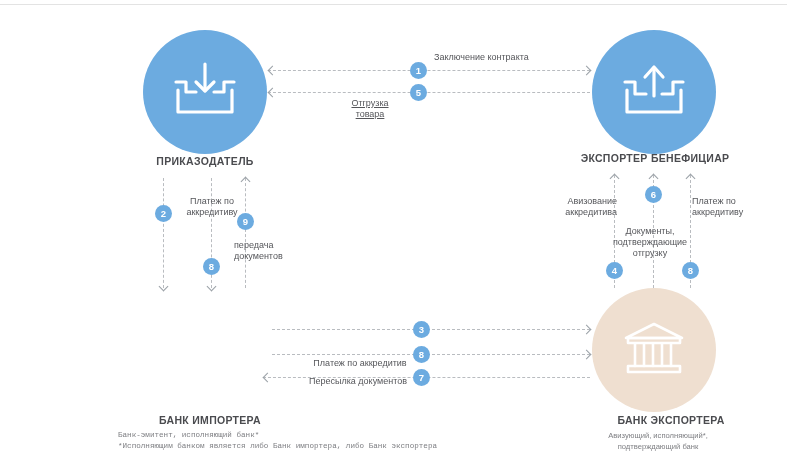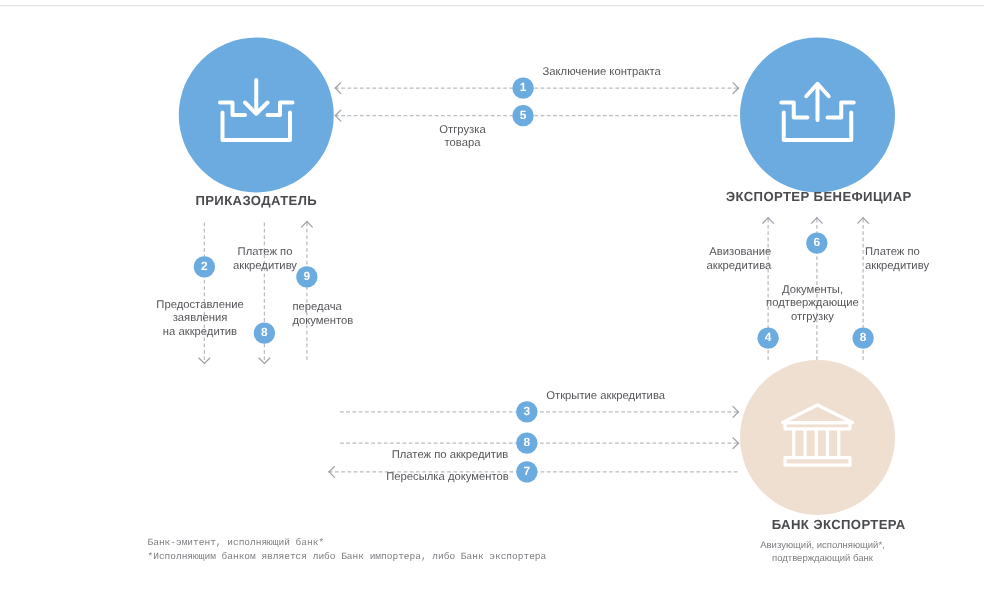--- a/index.html
+++ b/index.html
@@ -108,74 +108,69 @@
         <path d="M15 25 V47 M24 25 V47 M33 25 V47 M42 25 V47 M51 25 V47"></path>
         <rect x="8" y="47" width="52" height="6"></rect>
       </svg>
     </span>
   </div>
 
   <div class="caption" id="cap-importer">
     <div>ПРИКАЗОДАТЕЛЬ</div>
   </div>
   <div class="caption" id="cap-exporter">ЭКСПОРТЕР  БЕНЕФИЦИАР</div>
+  <div class="caption" id="cap-bank-importer">БАНК ИМПОРТЕРА</div>
   <div class="caption" id="cap-bank-exporter">БАНК ЭКСПОРТЕРА</div>
 
   <div class="footnote" id="foot-importer">
     <div>Банк-эмитент, исполняющий банк*</div>
     <div>*Исполняющим банком является либо Банк импортера, либо Банк экспортера</div>
   </div>
   <div class="footnote" id="foot-exporter">
     <div>Авизующий, исполняющий*,</div>
     <div>подтверждающий банк</div>
   </div>
 
   <div class="hline" style="left:268px;top:70px;width:322px;"></div>
   <div class="chev right" style="left:583px;top:67px;"></div>
   <div class="chev left" style="left:269px;top:67px;"></div>
   <div class="badge" style="left:410px;top:62px;">1</div>
   <div class="lab l" style="left:434px;top:52px;width:180px;">Заключение контракта</div>
 
   <div class="hline" style="left:268px;top:92px;width:322px;"></div>
   <div class="chev left" style="left:269px;top:89px;"></div>
   <div class="badge" style="left:410px;top:84px;">5</div>
-  <div class="lab c" style="left:330px;top:98px;width:80px;">
+  <div class="lab c" style="left:330px;top:98px;width:80px;text-decoration:underline;">
     <div>Отгрузка</div>
     <div>товара</div>
   </div>
 
   <div class="vline" style="left:163px;top:178px;height:110px;"></div>
   <div class="chev down" style="left:160px;top:283px;"></div>
   <div class="badge" style="left:155px;top:205px;">2</div>
-  <div class="lab c" style="left:105px;top:238px;width:110px;">
-    <div>Предоставление</div>
-    <div>заявления</div>
-    <div>на аккредитив</div>
-  </div>
 
   <div class="vline" style="left:211px;top:178px;height:110px;"></div>
   <div class="chev down" style="left:208px;top:283px;"></div>
   <div class="badge" style="left:203px;top:258px;">8</div>
   <div class="lab c" style="left:166px;top:196px;width:92px;">
     <div>Платеж по</div>
     <div>аккредитиву</div>
   </div>
 
   <div class="vline" style="left:245px;top:178px;height:110px;"></div>
   <div class="chev up" style="left:242px;top:178px;"></div>
   <div class="badge" style="left:237px;top:213px;">9</div>
   <div class="lab l" style="left:234px;top:240px;width:86px;">
     <div>передача</div>
     <div>документов</div>
   </div>
 
   <div class="hline" style="left:272px;top:329px;width:318px;"></div>
   <div class="chev right" style="left:583px;top:326px;"></div>
   <div class="badge" style="left:413px;top:321px;">3</div>
-  <div class="lab l" style="left:437px;top:311px;width:170px;">Открытие аккредитива</div>
 
   <div class="hline" style="left:272px;top:354px;width:318px;"></div>
   <div class="chev right" style="left:583px;top:351px;"></div>
   <div class="badge" style="left:413px;top:346px;">8</div>
   <div class="lab c" style="left:280px;top:358px;width:160px;">Платеж по аккредитив</div>
 
   <div class="hline" style="left:263px;top:377px;width:327px;"></div>
   <div class="chev left" style="left:264px;top:374px;"></div>
   <div class="badge" style="left:413px;top:369px;">7</div>
   <div class="lab c" style="left:283px;top:376px;width:150px;">Пересылка документов</div>

